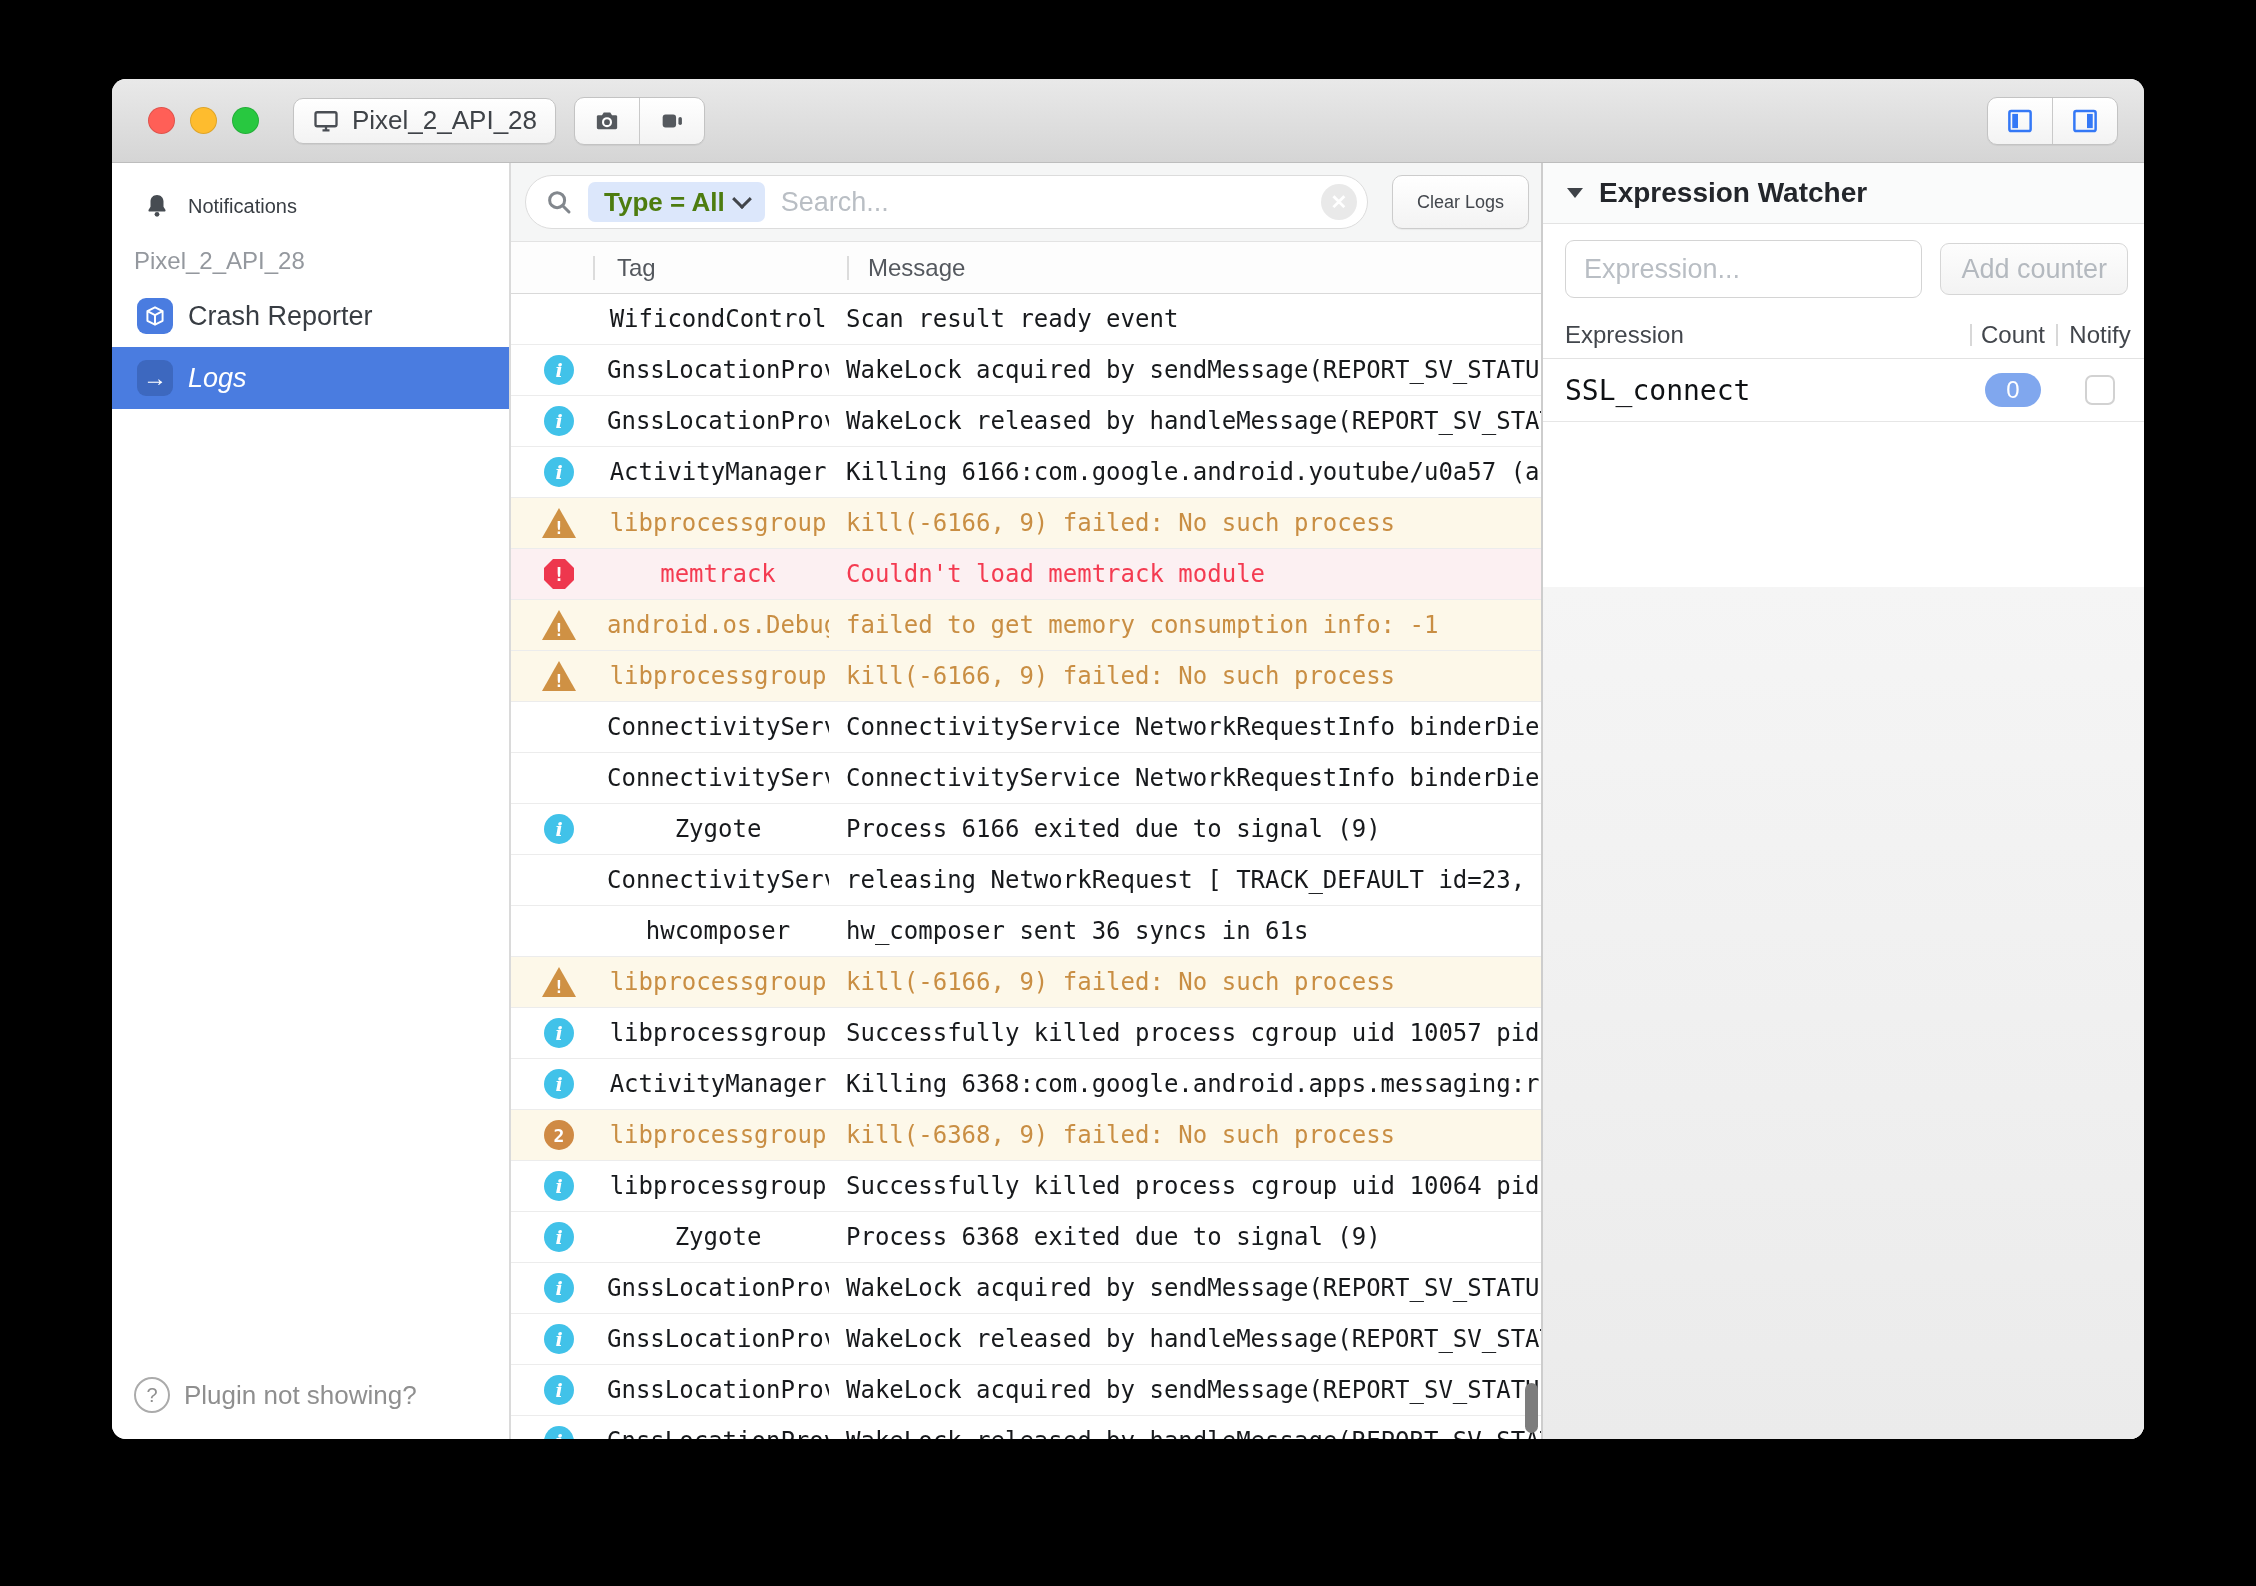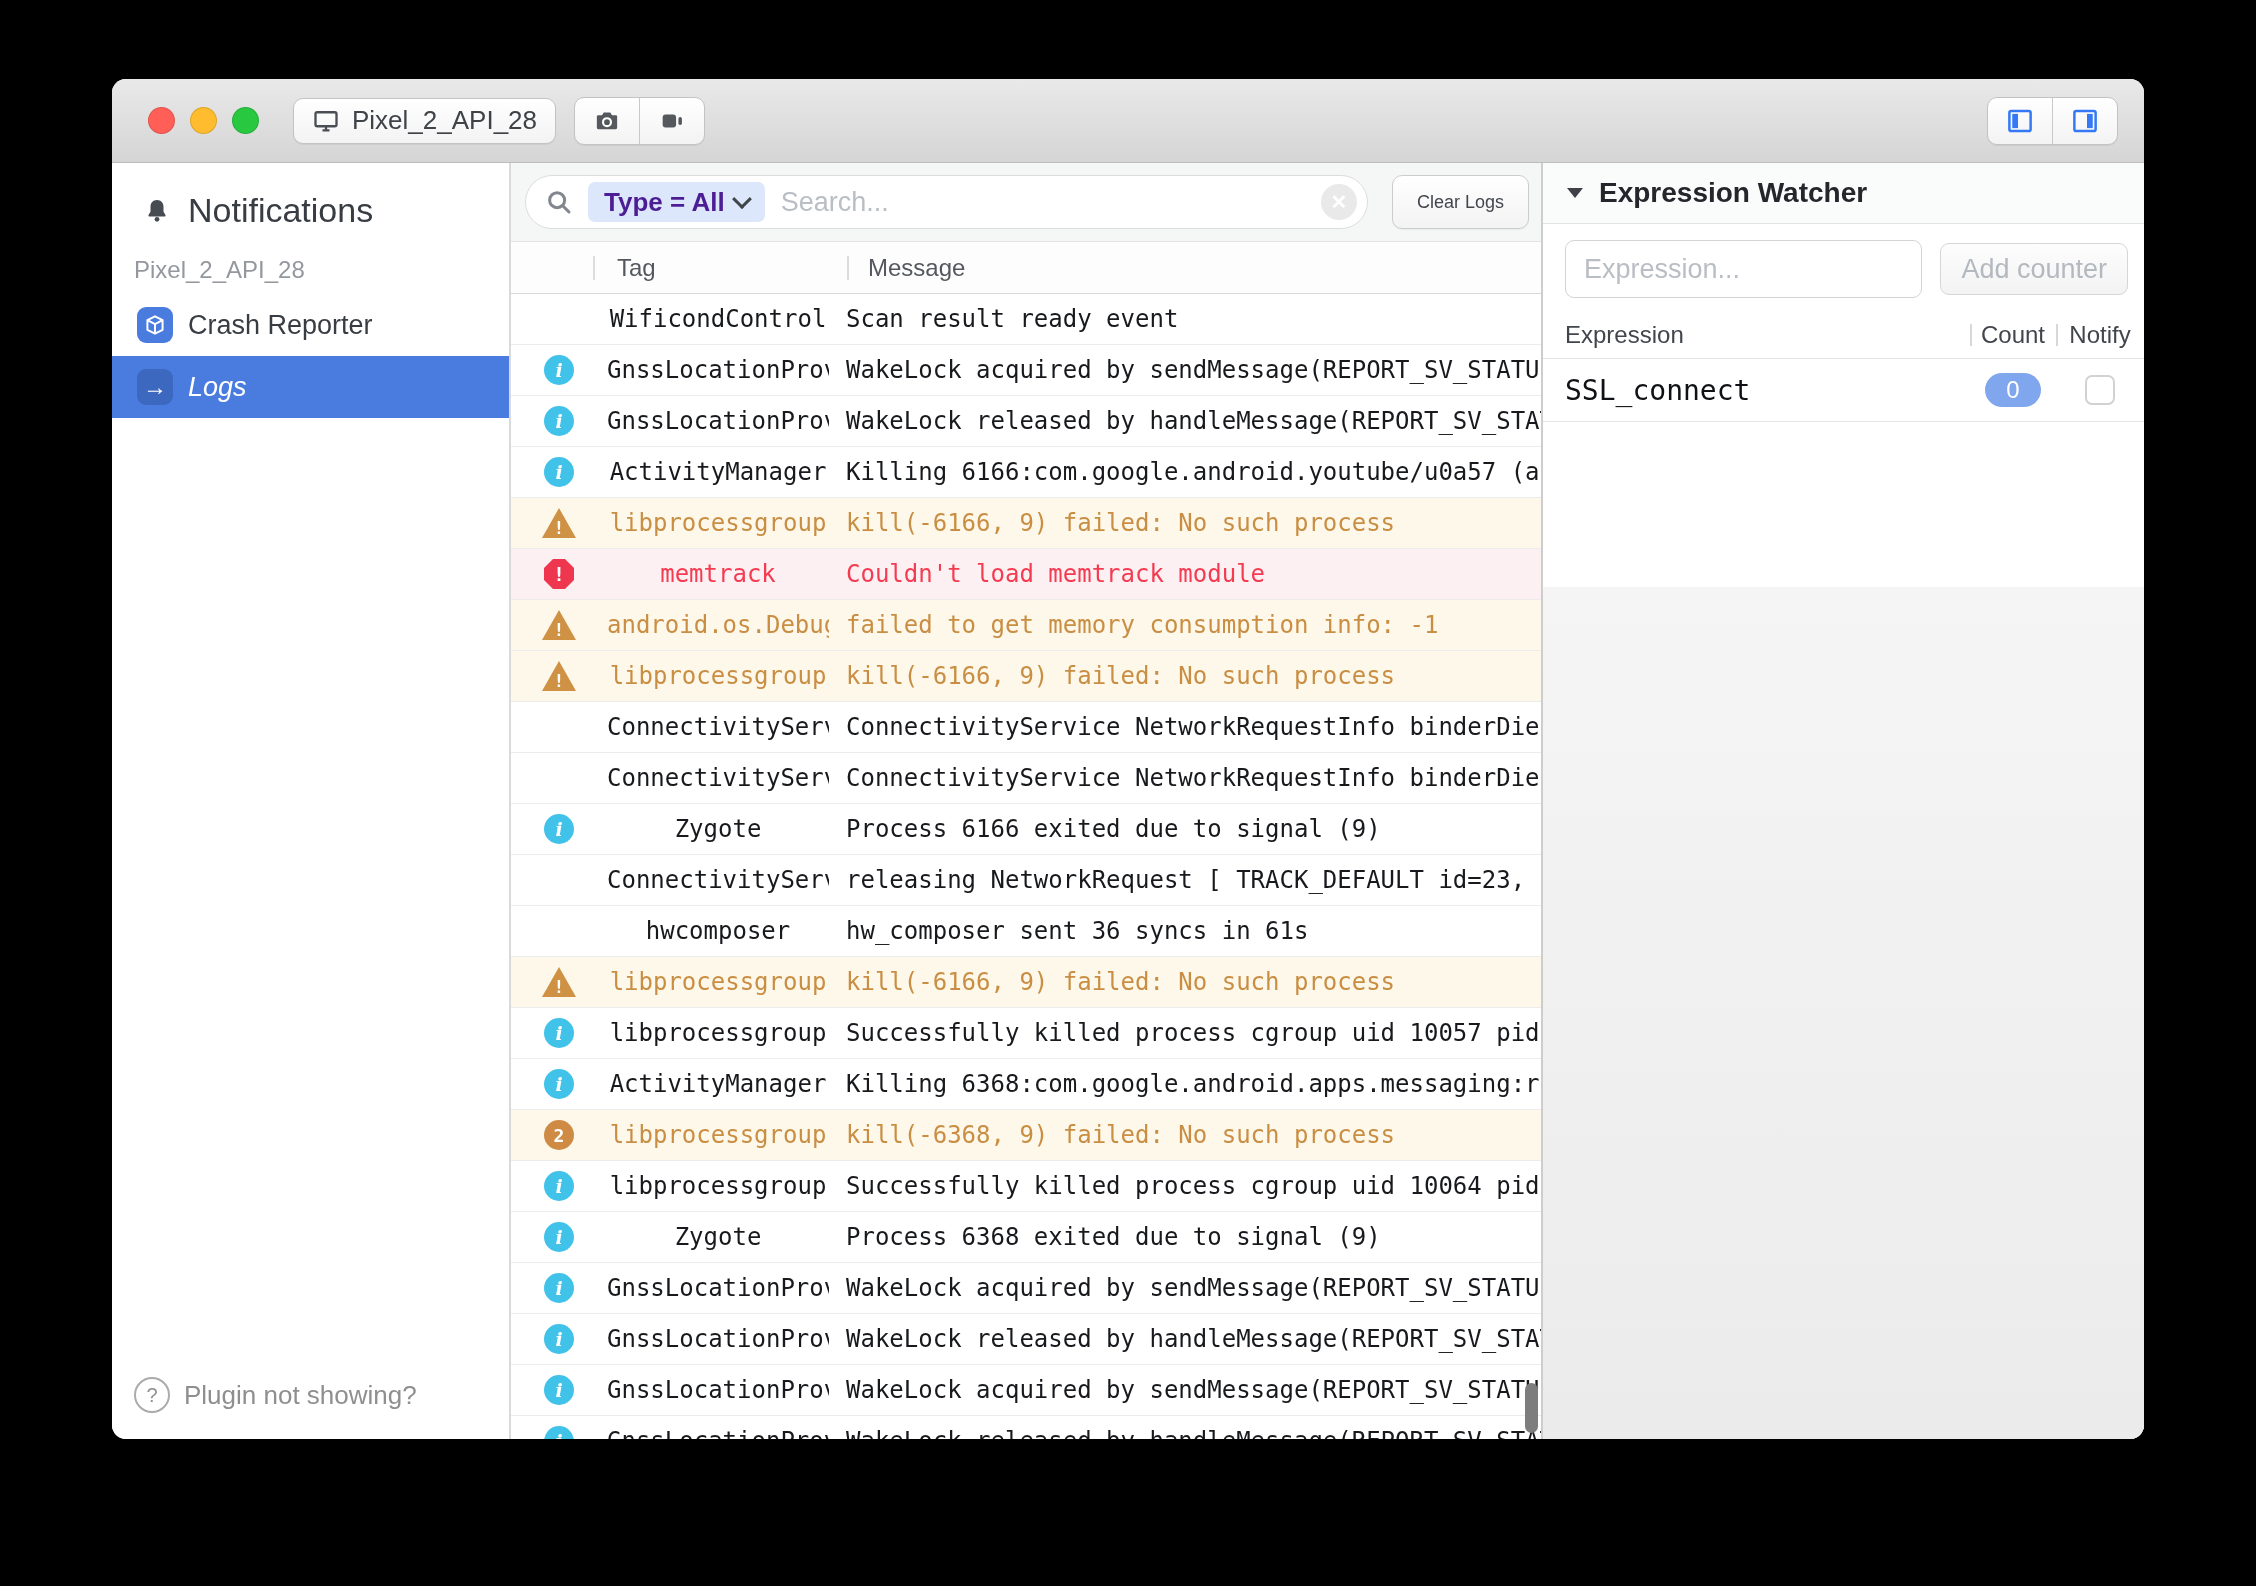--- a/index.html
+++ b/index.html
@@ -40,21 +40,21 @@
   .seg-cell + .seg-cell{border-left:1px solid #cscsc;border-left:1px solid #c9c9c9;}
   .tb-spacer{flex:1}
   
   .content{flex:1;display:flex;min-height:0;}
   
   .sidebar{
     width:397px;flex:0 0 397px;background:#fff;border-right:2px solid #dadada;
     display:flex;flex-direction:column;padding-top:18px;
   }
   .notif-row{display:flex;align-items:center;gap:16px;padding:10px 0 10px 30px;}
-  .notif-label{font-size:34px;color:#383d43;}
+  .notif-label{font-size:20px;color:#383d43;}
   .side-device{font-size:24px;color:#94989e;margin:16px 0 10px 22px;}
   .side-item{display:flex;align-items:center;gap:15px;height:62px;padding-left:25px;}
   .side-item .plug-ic{
     width:36px;height:36px;border-radius:9px;background:#4a7ce0;
     display:flex;align-items:center;justify-content:center;flex:0 0 36px;
   }
   .side-item .plug-label{font-size:27px;color:#383d43;}
   .side-item.selected{background:#4a7ce0;}
   .side-item.selected .plug-ic{background:#3d68bf;}
   .side-item.selected .plug-label{color:#ffffff;font-style:italic;}
@@ -70,21 +70,21 @@
   .toolbar{
     height:78px;flex:0 0 78px;background:#f5f6f6;border-bottom:1px solid #e3e3e3;
     display:flex;align-items:center;padding:0 12px 0 14px;gap:24px;
   }
   .searchbox{
     flex:1;height:52px;background:#fff;border:1px solid #dcdcdc;border-radius:27px;
     display:flex;align-items:center;padding:0 10px 0 18px;gap:14px;min-width:0;
   }
   .chip{
     display:flex;align-items:center;gap:10px;background:#dce7fb;border-radius:7px;
-    height:40px;padding:0 16px;font-size:26px;font-weight:bold;color:#4c1d95;flex:0 0 auto;
+    height:40px;padding:0 16px;font-size:26px;font-weight:bold;color:#4d7c0f;flex:0 0 auto;
   }
   .chev{width:11px;height:11px;border-right:3px solid #41454a;border-bottom:3px solid #41454a;
     transform:rotate(45deg) translate(-2px,-2px);}
   .searchbox input{
     flex:1;border:none;outline:none;background:transparent;font-size:27px;color:#333;
     font-family:"Liberation Sans",sans-serif;min-width:0;
   }
   .searchbox input::placeholder{color:#b9bec4;}
   .clear-x{
     width:36px;height:36px;border-radius:50%;background:#e9e9e9;color:#fff;

